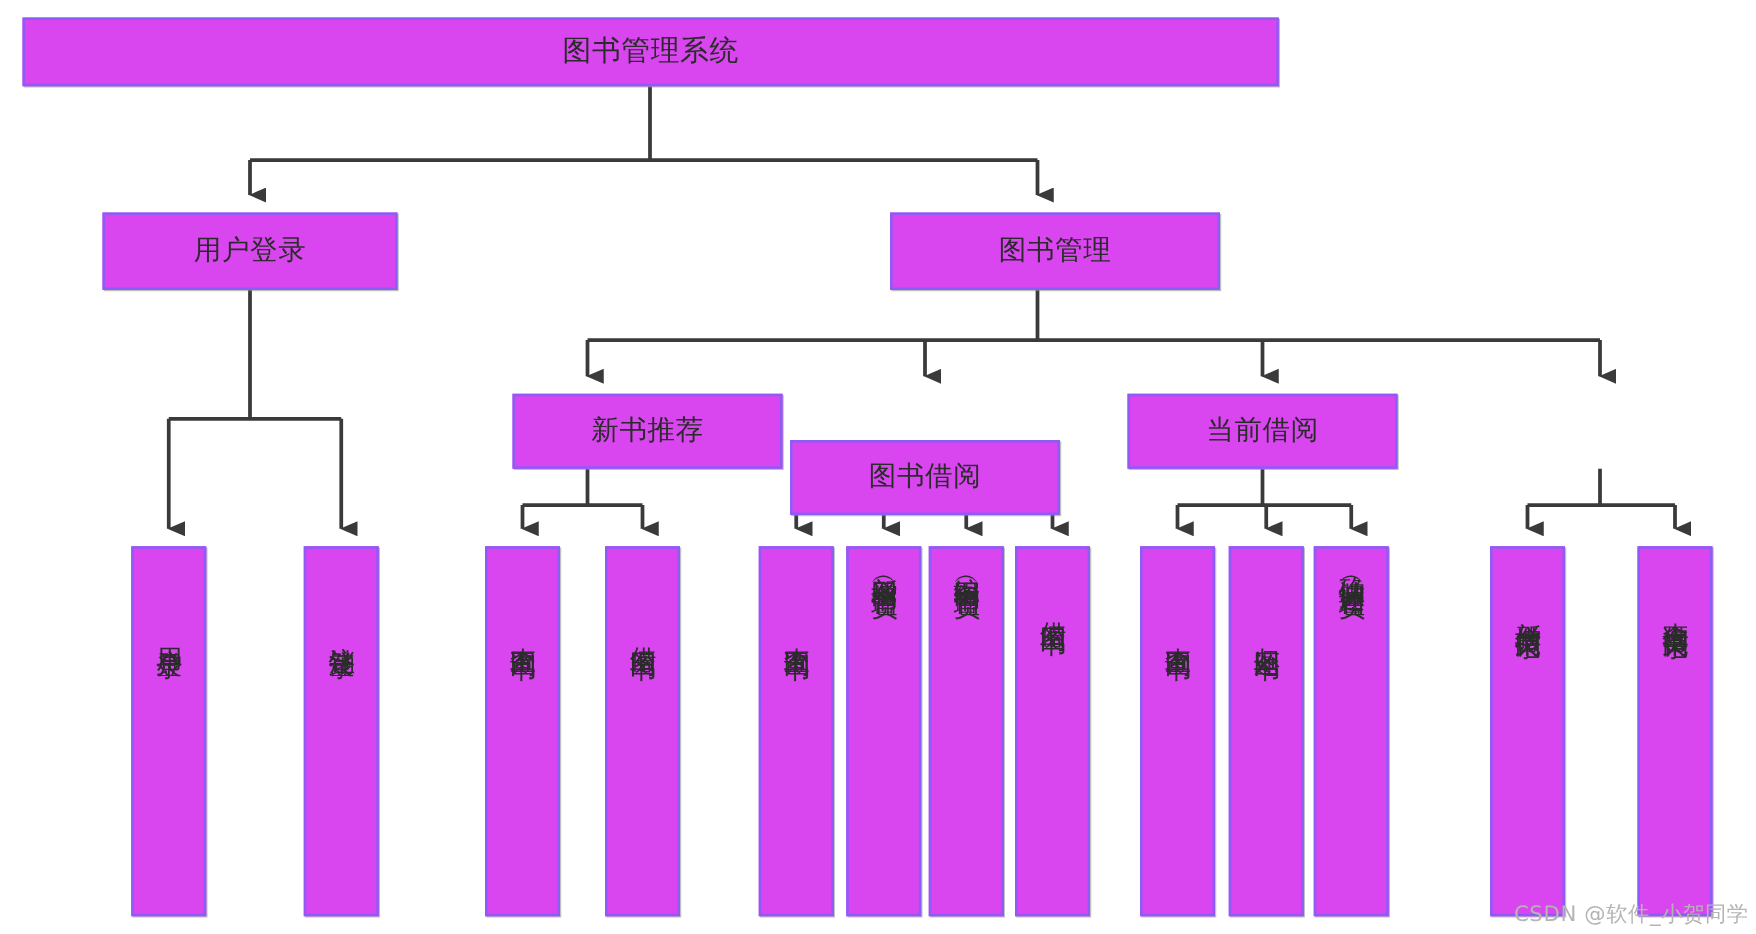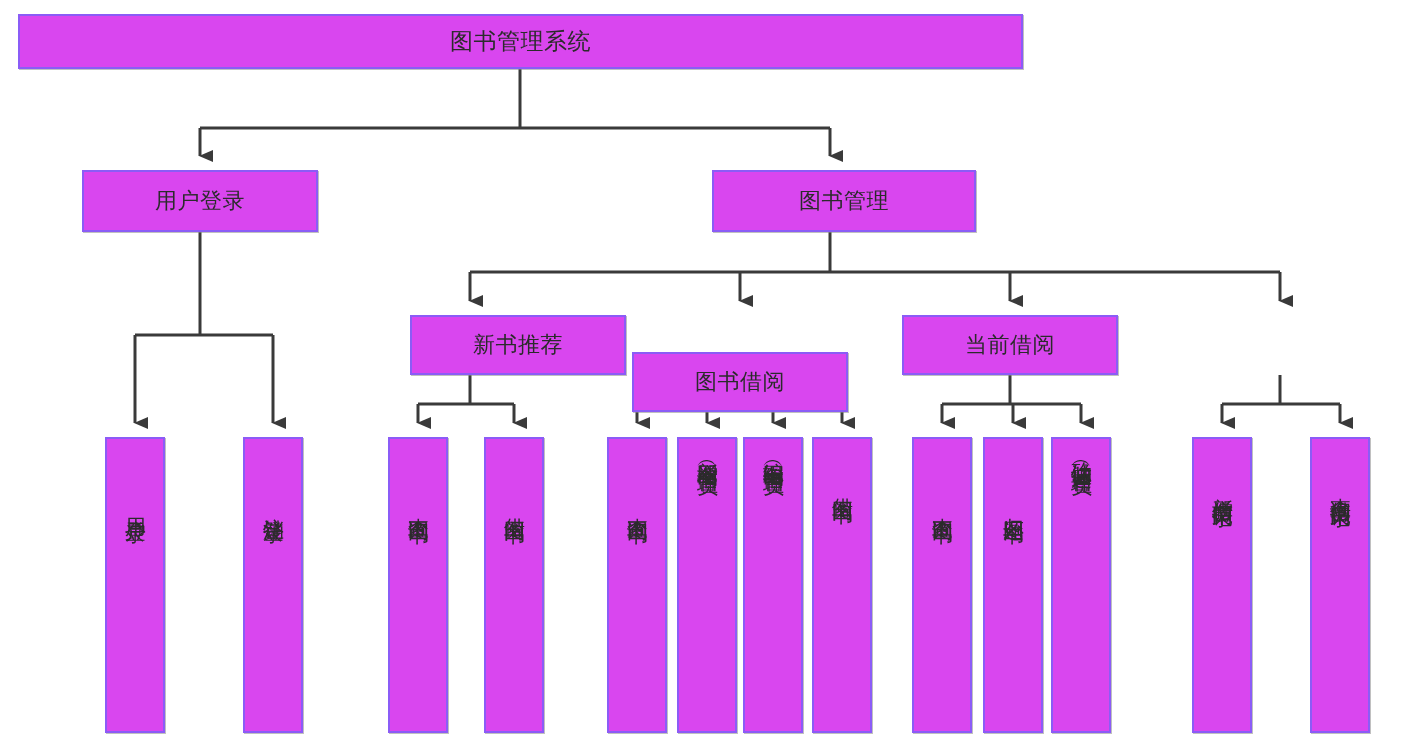--- a/index.html
+++ b/index.html
@@ -184,14 +184,15 @@
   <div class="node vert" style="left:1051px; top:437px; width:60px; height:296px;">
     <span class="label">确认归还（管理员）</span>
   </div>
   <div class="node vert mid2" style="left:1192px; top:437px; width:60px; height:296px;">
     <span class="label">新增借阅记录</span>
   </div>
   <div class="node vert mid2" style="left:1310px; top:437px; width:60px; height:296px;">
     <span class="label">查询借阅记录</span>
   </div>
 
+  <div class="watermark">CSDN @软件_小贺同学</div>
 
 </div>
 
 </body></html>

